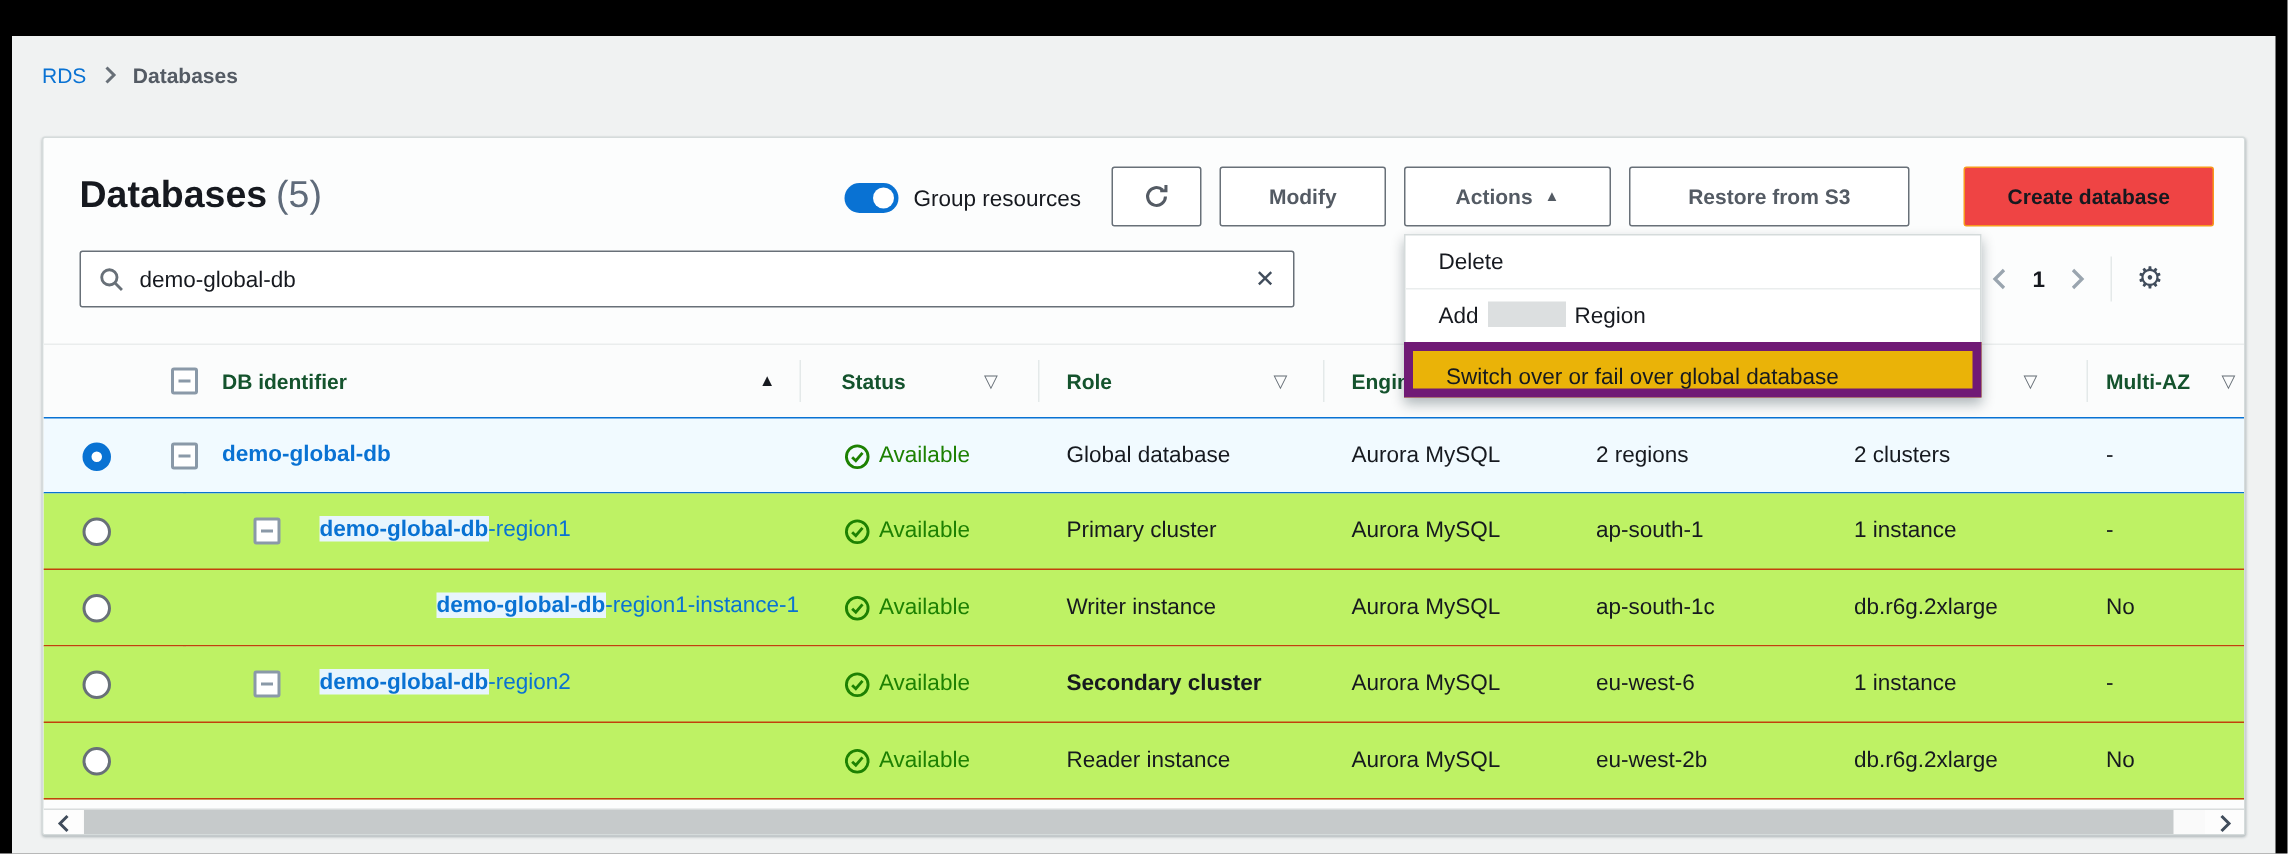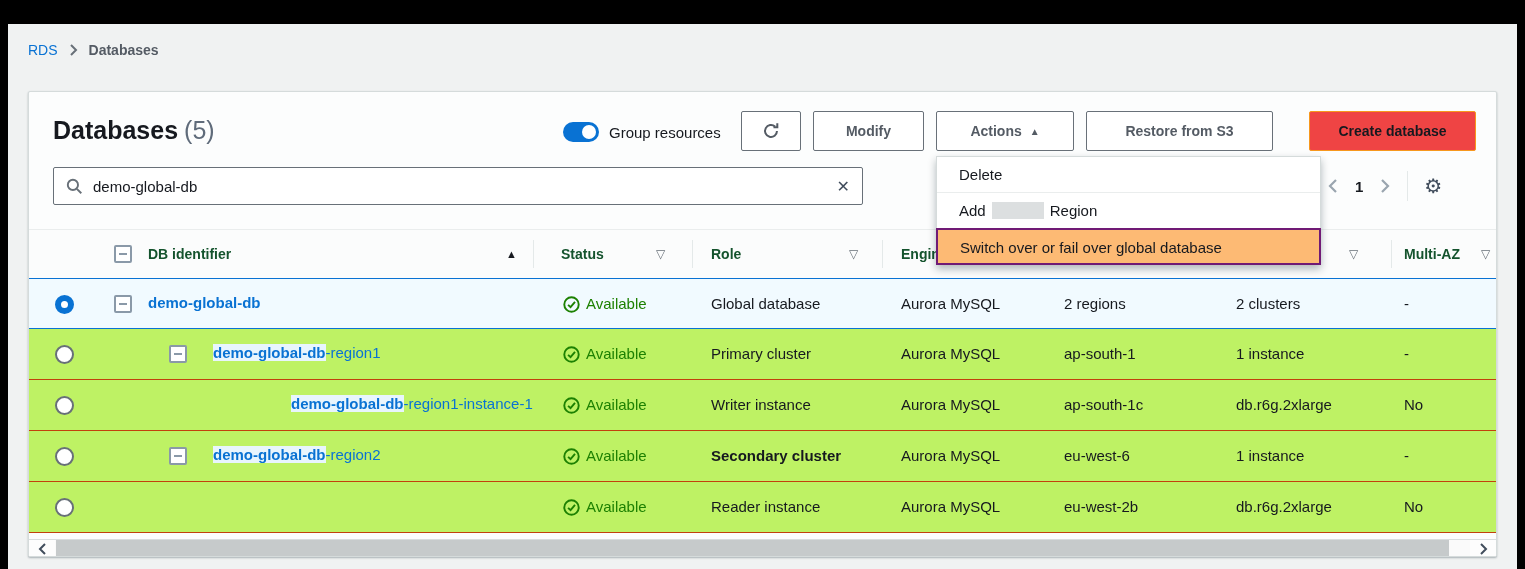--- a/index.html
+++ b/index.html
@@ -77,21 +77,21 @@
   
   .hscroll { position:absolute; left:0; top:447px; width:1469px; height:18px; background:#fafafa; border-top:1px solid #d9dddd; }
   .hs-btn { position:absolute; top:0; width:26px; height:17px; background:#fdfdfd; display:flex; align-items:center; justify-content:center; cursor:pointer; }
   .hs-thumb { position:absolute; left:27px; top:0; width:1393px; height:17px; background:#c6cacb; cursor:grab; }
 
   
   .menu { position:absolute; left:907px; top:64px; width:385px; background:#fff; border:1px solid #d5dbdb;
           box-shadow:0 4px 8px rgba(0,28,36,.3); z-index:10; }
   .menu-item { height:35px; line-height:35px; padding-left:22px; font-size:15px; color:#16191f; cursor:pointer; white-space:nowrap; }
   .menu-sep { height:1px; background:#eaeded; }
-  .menu-item.hover { height:37px; line-height:35px; background:#fdba74; border:2px solid #701a75; margin:0 -1px -1px -1px; }
+  .menu-item.hover { height:37px; line-height:35px; background:#eab308; border:6px solid #701a75; margin:0 -1px -1px -1px; }
   .redact { display:inline-block; width:52px; height:17px; background:#dcdfe0; vertical-align:-3px; margin:0 6px; }
 </style>
 </head>
 <body>
 
 <div class="frame">
 <div class="page">
 
   <div class="breadcrumb">
     <span class="bc-link">RDS</span>

